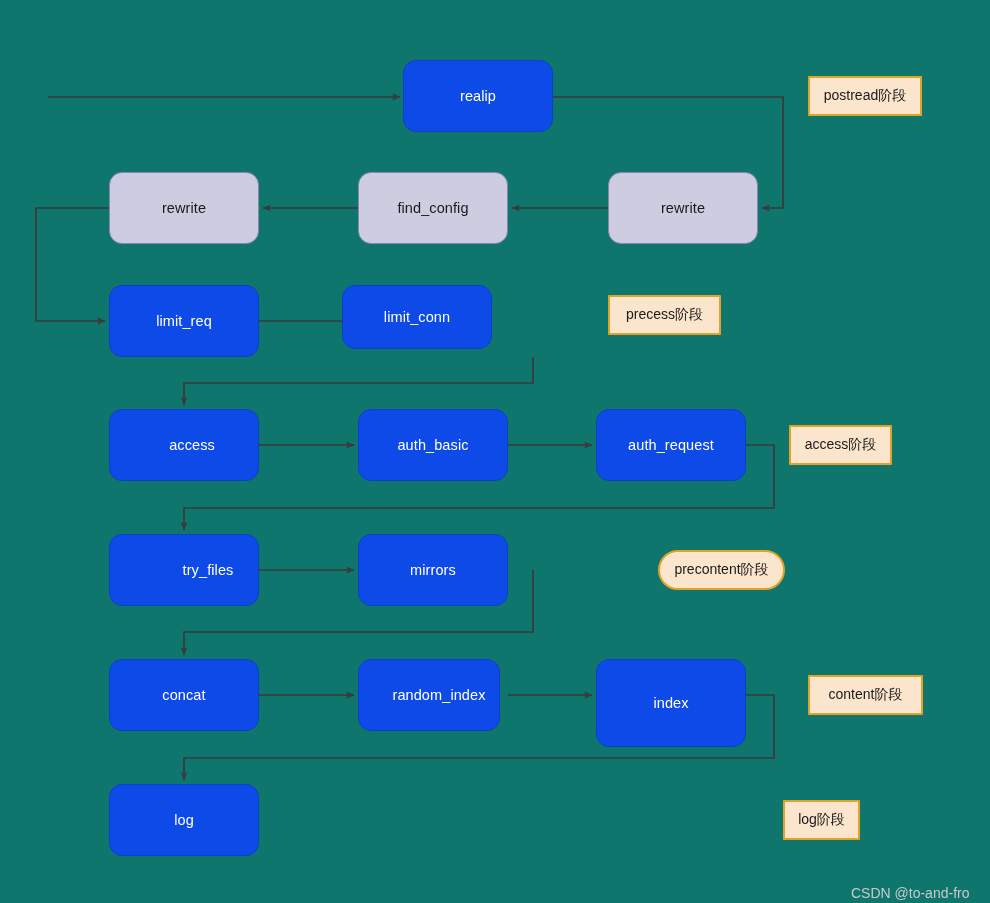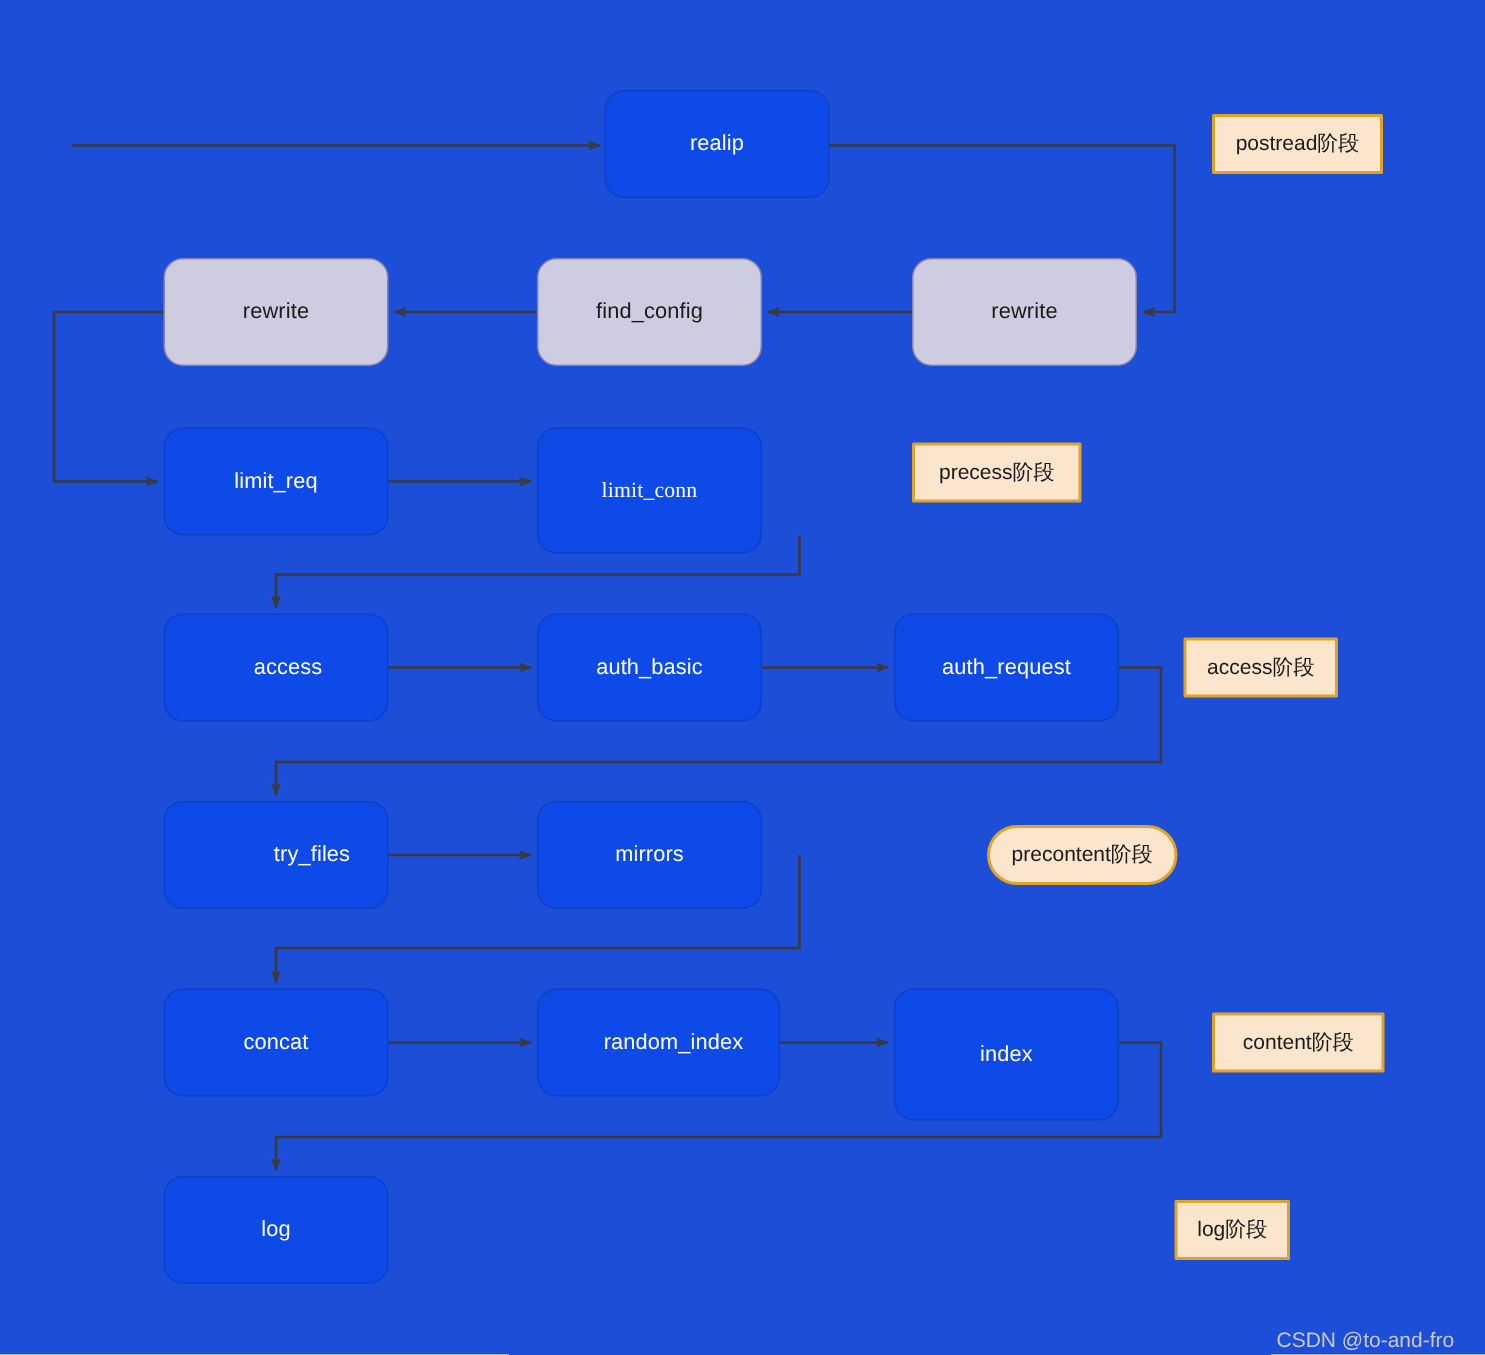--- a/index.html
+++ b/index.html
@@ -8,21 +8,21 @@
     padding: 0;
     background: #ffffff;
   }
   body {
     font-family: "Liberation Sans", "DejaVu Sans", sans-serif;
   }
   #canvas {
     position: relative;
     width: 990px;
     height: 903px;
-    background: #1d4ed8;
+    background: #0f766e;
     overflow: hidden;
   }
   #edges {
     position: absolute;
     left: 0;
     top: 0;
     width: 990px;
     height: 903px;
     pointer-events: none;
   }
@@ -107,42 +107,42 @@
       </div>
       <div class="node gray" style="left: 358px; top: 172px; width: 150px; height: 72px;">
         <span>find_config</span>
       </div>
       <div class="node gray" style="left: 109px; top: 172px; width: 150px; height: 72px;">
         <span>rewrite</span>
       </div>
       <div class="node blue" style="left: 109px; top: 285px; width: 150px; height: 72px;">
         <span>limit_req</span>
       </div>
-      <div class="node blue" style="left: 358px; top: 285px; width: 150px; height: 84px; font-family: Liberation Serif, serif;">
+      <div class="node blue" style="left: 342px; top: 285px; width: 150px; height: 64px;">
         <span>limit_conn</span>
       </div>
       <div class="node blue" style="left: 109px; top: 409px; width: 150px; height: 72px; padding-left: 16px;">
         <span>access</span>
       </div>
       <div class="node blue" style="left: 358px; top: 409px; width: 150px; height: 72px;">
         <span>auth_basic</span>
       </div>
       <div class="node blue" style="left: 596px; top: 409px; width: 150px; height: 72px;">
         <span>auth_request</span>
       </div>
       <div class="node blue" style="left: 109px; top: 534px; width: 150px; height: 72px; padding-left: 48px;">
         <span>try_files</span>
       </div>
       <div class="node blue" style="left: 358px; top: 534px; width: 150px; height: 72px;">
         <span>mirrors</span>
       </div>
       <div class="node blue" style="left: 109px; top: 659px; width: 150px; height: 72px;">
         <span>concat</span>
       </div>
-      <div class="node blue" style="left: 358px; top: 659px; width: 162px; height: 72px; padding-left: 20px;">
+      <div class="node blue" style="left: 358px; top: 659px; width: 142px; height: 72px; padding-left: 20px;">
         <span>random_index</span>
       </div>
       <div class="node blue" style="left: 596px; top: 659px; width: 150px; height: 88px;">
         <span>index</span>
       </div>
       <div class="node blue" style="left: 109px; top: 784px; width: 150px; height: 72px;">
         <span>log</span>
       </div>
     </div>
   <div id="phase-layer">

